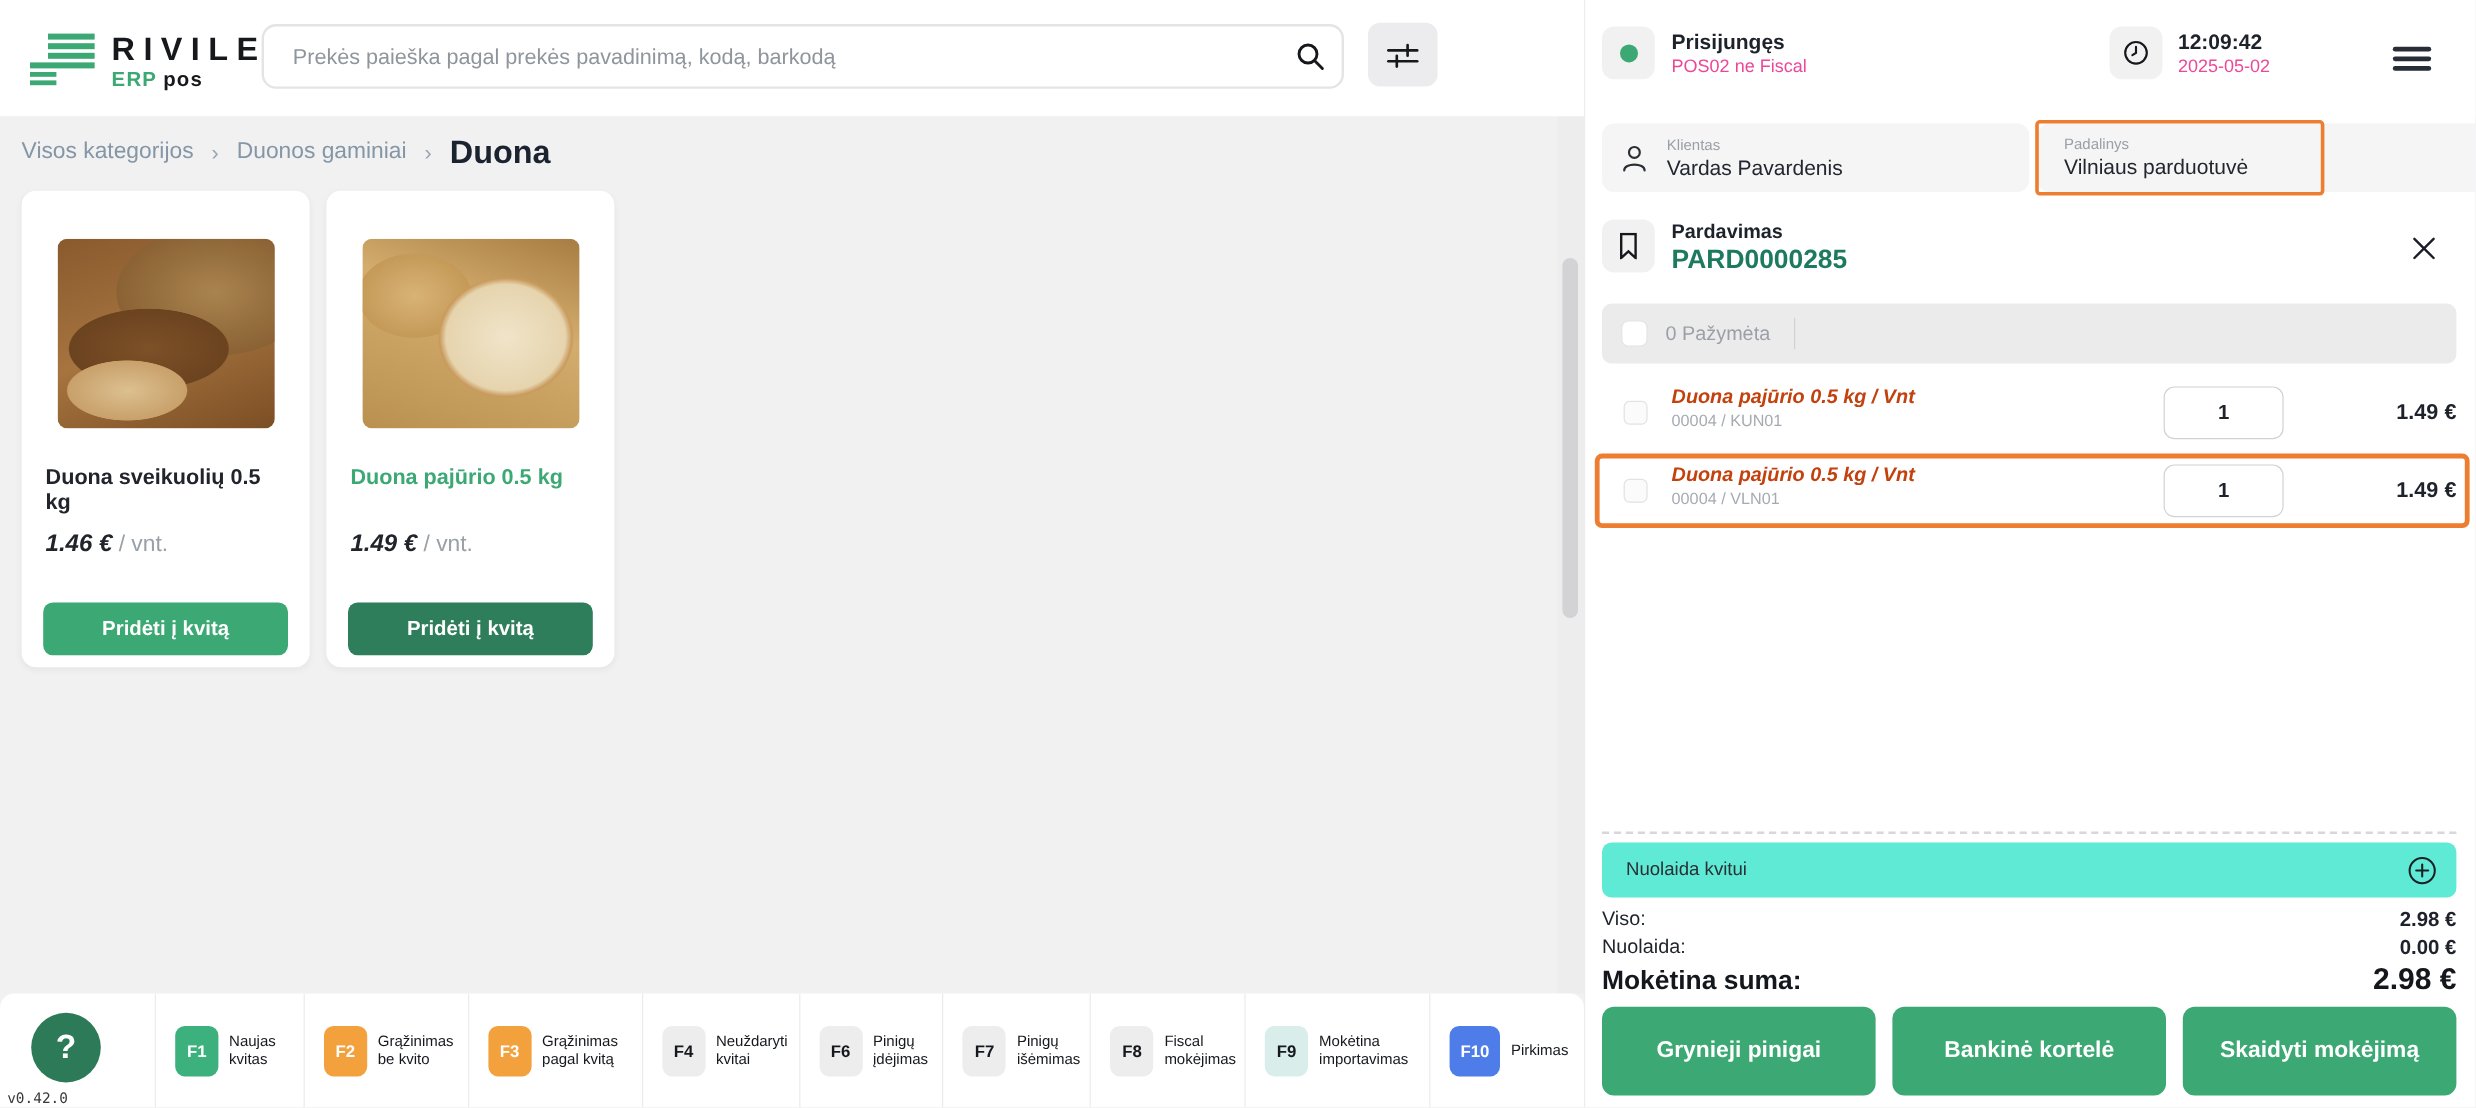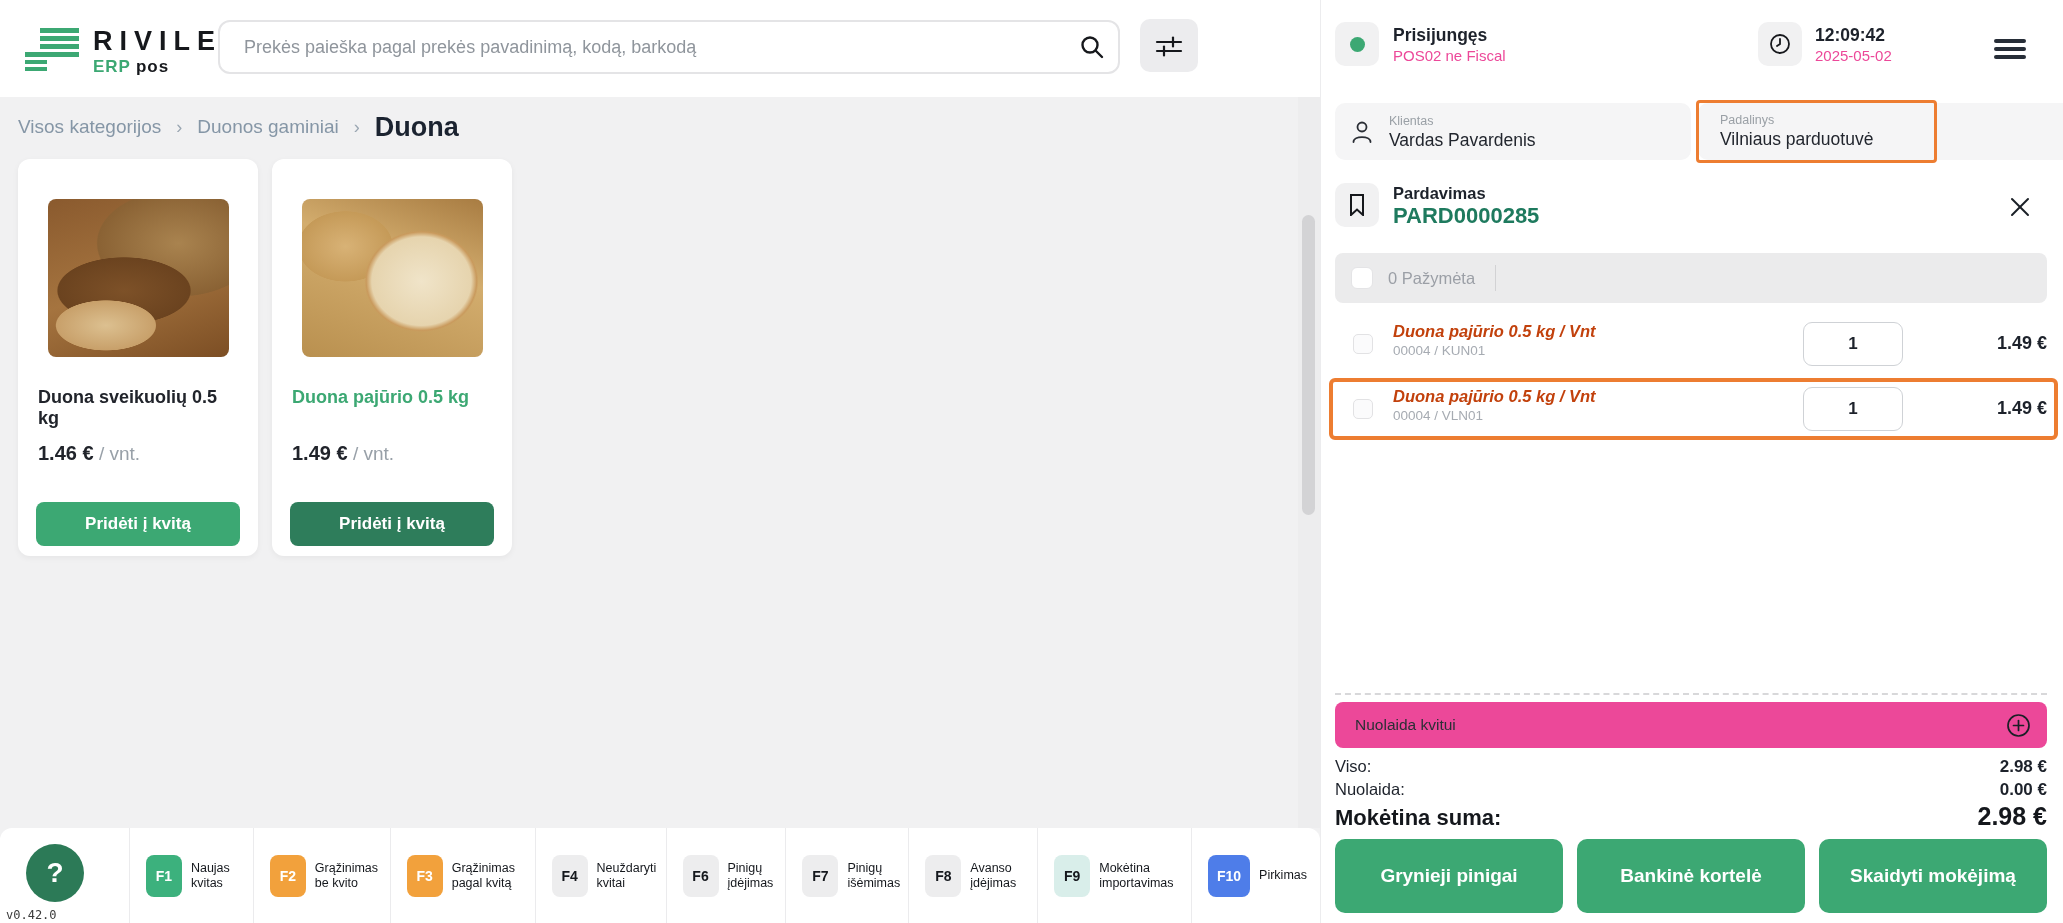--- a/index.html
+++ b/index.html
@@ -72,21 +72,21 @@
   .item-check { position:absolute; left:18px; top:50%; margin-top:-10px; width:20px; height:20px;
     background:#fbfbfc; border:1.5px solid #e2e2e4; border-radius:5px; cursor:pointer; }
   .item-name { position:absolute; left:58px; top:50%; margin-top:-22px; font-size:16.5px; font-weight:600; color:#c2410c;font-style:italic; }
   .item-code { position:absolute; left:58px; top:50%; margin-top:-1px; font-size:13.5px; color:#a6abb2; }
   .qty-input { position:absolute; left:468px; top:50%; margin-top:-22px; width:100px; height:44px;
     border:1.5px solid #cfd2d6; border-radius:9px; text-align:center; font-size:17px; font-weight:700;
     color:#1d222b; font-family:"Liberation Sans",sans-serif; outline:none; background:#fff; }
   .item-price { position:absolute; right:0; top:50%; margin-top:-11px; font-size:18px; font-weight:700; color:#1d222b; }
 
   .dashed-sep { position:absolute; left:14px; top:693px; width:712px; border-top:2px dashed #d8d8da; }
-  .discount-bar { position:absolute; left:14px; top:702px; width:712px; height:46px; background:#ec4899;
+  .discount-bar { position:absolute; left:14px; top:702px; width:712px; height:46px; background:#5eead4;
     border-radius:8px; display:flex; align-items:center; }
   .discount-label { font-size:15.5px; color:#2b2f36; margin-left:20px; flex:1; }
   .plus-circle { margin-right:16px; cursor:pointer; display:flex; }
 
   .total-line { position:absolute; left:14px; width:712px; display:flex; justify-content:space-between; }
   .total-viso { top:757px; }
   .total-nuolaida { top:780px; }
   .total-line .t-label { font-size:16.5px; color:#1d222b; }
   .total-line .t-value { font-size:17px; font-weight:700; color:#1d222b; }
   .total-payable { top:802px; align-items:baseline; }
@@ -116,21 +116,21 @@
       radial-gradient(ellipse 120px 60px at 42% 58%, #7d5128 0%, #6b431f 55%, rgba(0,0,0,0) 56%),
       radial-gradient(ellipse 130px 85px at 72% 28%, #a9834f 0%, #8a6234 62%, rgba(0,0,0,0) 63%),
       linear-gradient(160deg, #8a5a2e 0%, #a5743f 50%, #7c4e24 100%); }
   .img-loaf { background:
       radial-gradient(ellipse 92px 82px at 66% 52%, #f0e4c9 0%, #e6d4ae 54%, #c99a5d 60%, rgba(0,0,0,0) 62%),
       radial-gradient(ellipse 78px 58px at 24% 30%, #d8b276 0%, #c59a58 60%, rgba(0,0,0,0) 61%),
       linear-gradient(20deg, #b9904f 0%, #d3ad6e 60%, #a87c42 100%); }
   .card-title { position:absolute; left:20px; top:228px; width:200px; font-size:18px; font-weight:700; color:#21242b; }
   .card.active .card-title { color:#3CA873; }
   .card-price { position:absolute; left:20px; top:283px; font-size:20px; }
-  .card-price .p { font-weight:800; color:#21242b; }
+  .card-price .p { font-weight:800; color:#21242b;font-style:italic; }
   .card-price .u { color:#98a0a8; font-size:19px; }
   .card-btn { position:absolute; left:18px; top:343px; width:204px; height:44px; border:none; border-radius:8px;
     background:#3CA873; color:#fff; font-size:17px; font-weight:700; font-family:"Liberation Sans",sans-serif; cursor:pointer; }
   .card.active .card-btn { background:#2E7D5B; }
 
   
   .fnbar { position:absolute; left:0; top:828px; width:1320px; height:95px; background:#fff;
     border-radius:12px 12px 0 0; display:flex; }
   .fn-section { display:flex; align-items:center; padding-left:16px; border-right:1px solid #ebebed; }
   .fn-help { width:130px; position:relative; }
@@ -374,21 +374,21 @@
     <div class="fn-section w-f6">
       <div class="fkey fkey-gray">F6</div>
       <div class="fn-label">Pinigų įdėjimas</div>
     </div>
     <div class="fn-section w-f7">
       <div class="fkey fkey-gray">F7</div>
       <div class="fn-label">Pinigų išėmimas</div>
     </div>
     <div class="fn-section w-f8">
       <div class="fkey fkey-gray">F8</div>
-      <div class="fn-label">Avanso įdėjimas</div>
+      <div class="fn-label">Fiscal mokėjimas</div>
     </div>
     <div class="fn-section w-f9">
       <div class="fkey fkey-mint">F9</div>
       <div class="fn-label">Mokėtina importavimas</div>
     </div>
     <div class="fn-section w-f10">
       <div class="fkey fkey-blue">F10</div>
       <div class="fn-label">Pirkimas</div>
     </div>
   </div>

